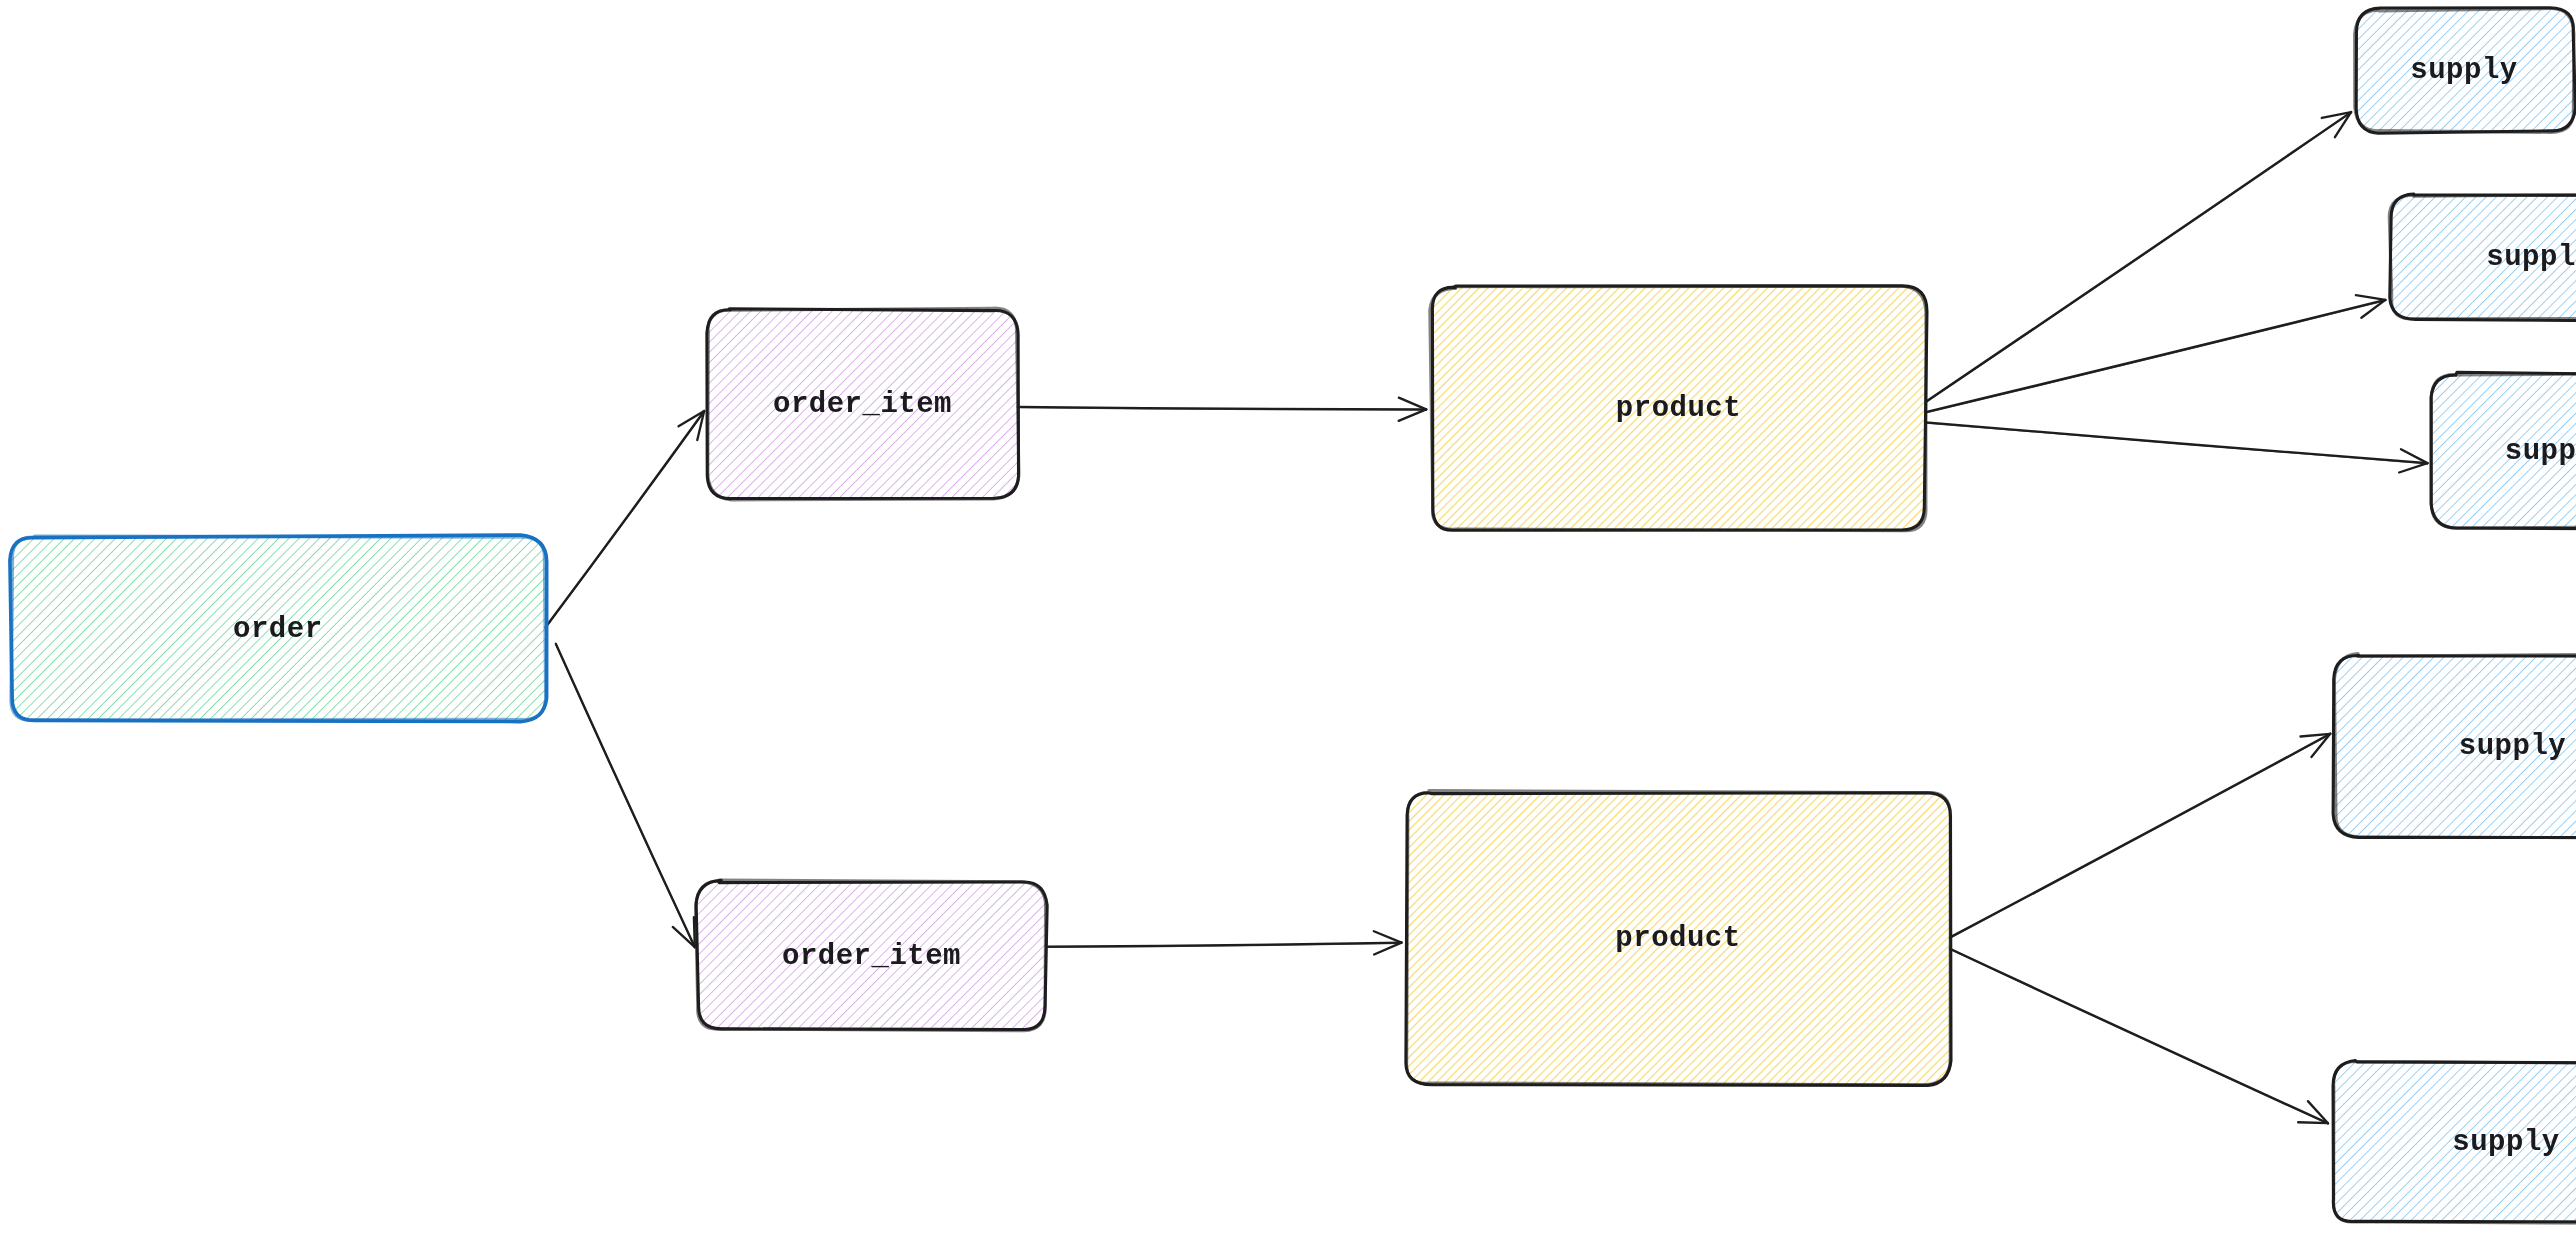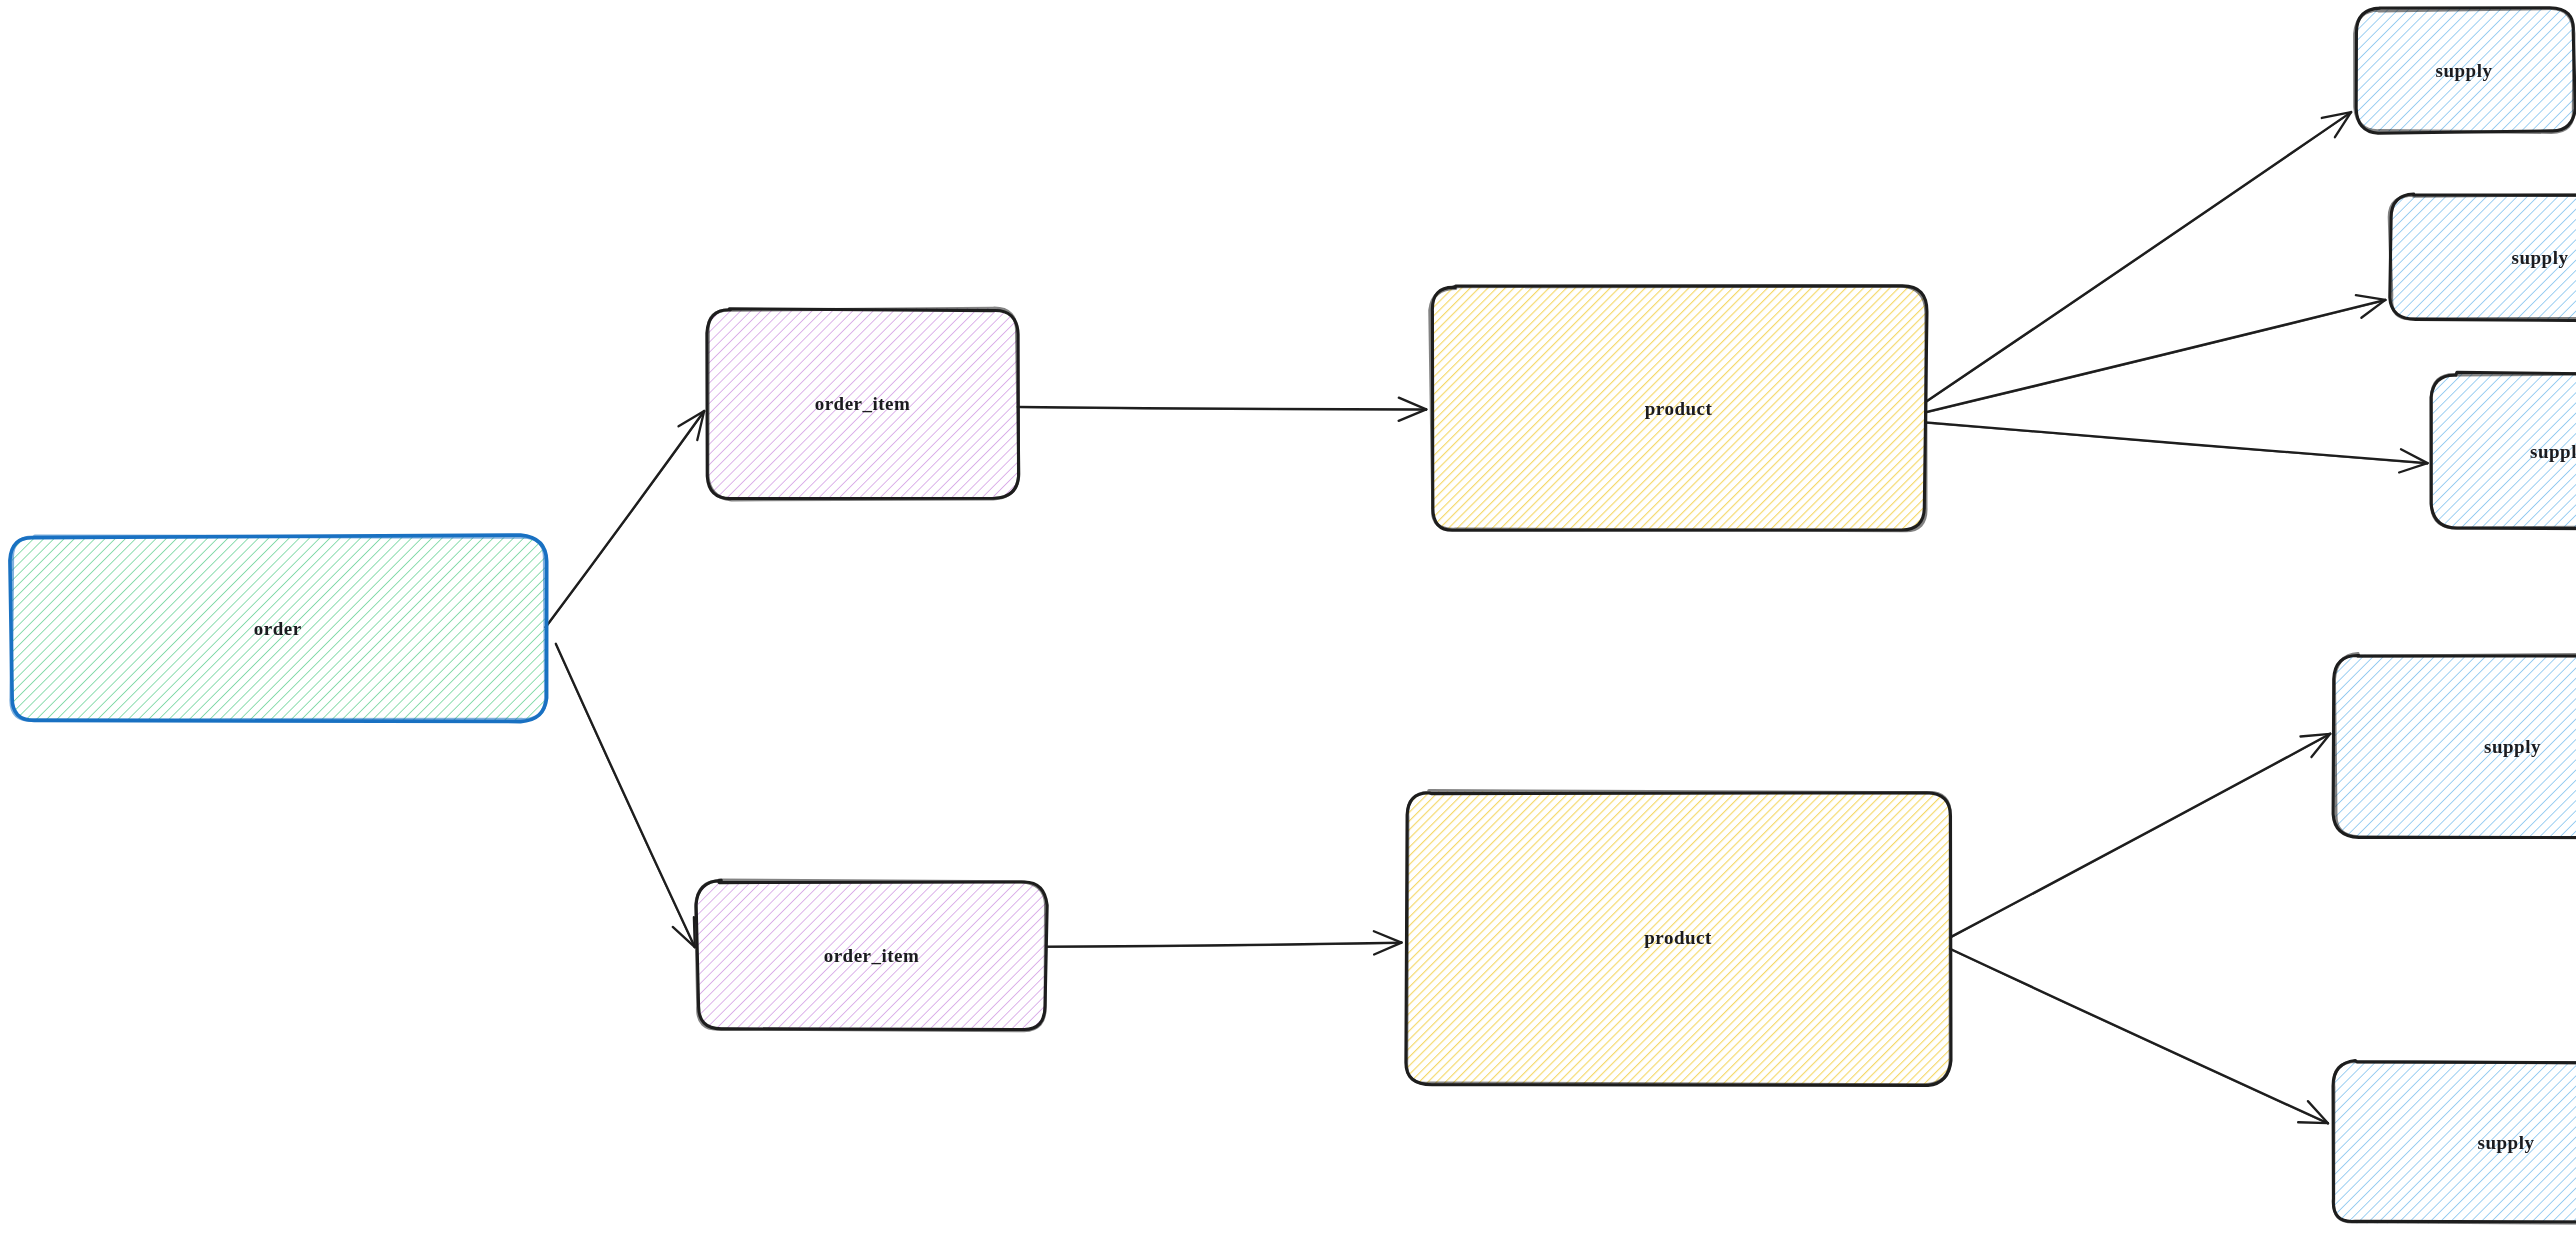--- a/index.html
+++ b/index.html
@@ -3,22 +3,22 @@
 <meta charset="utf-8">
 <style>
   html,body{margin:0;padding:0;background:#ffffff;}
   body{width:2700px;height:1233px;overflow:hidden;
        font-family:"DejaVu Sans", sans-serif;}
   #stage{position:relative;width:2700px;height:1233px;background:#fff;}
   #stage svg{position:absolute;top:0;left:0;width:2700px;height:1233px;}
   .node-label{
     position:absolute;
     display:flex;align-items:center;justify-content:center;
-    font-family:Liberation Serif, serif;
-    font-size:19px;
+    font-family:Liberation Mono, monospace;
+    font-size:29px;
     font-weight:700;
     color:#1b1b1f;
     letter-spacing:0.5px;
     pointer-events:none;
     white-space:nowrap;
   }
 </style>
 </head>
 <body>
 

